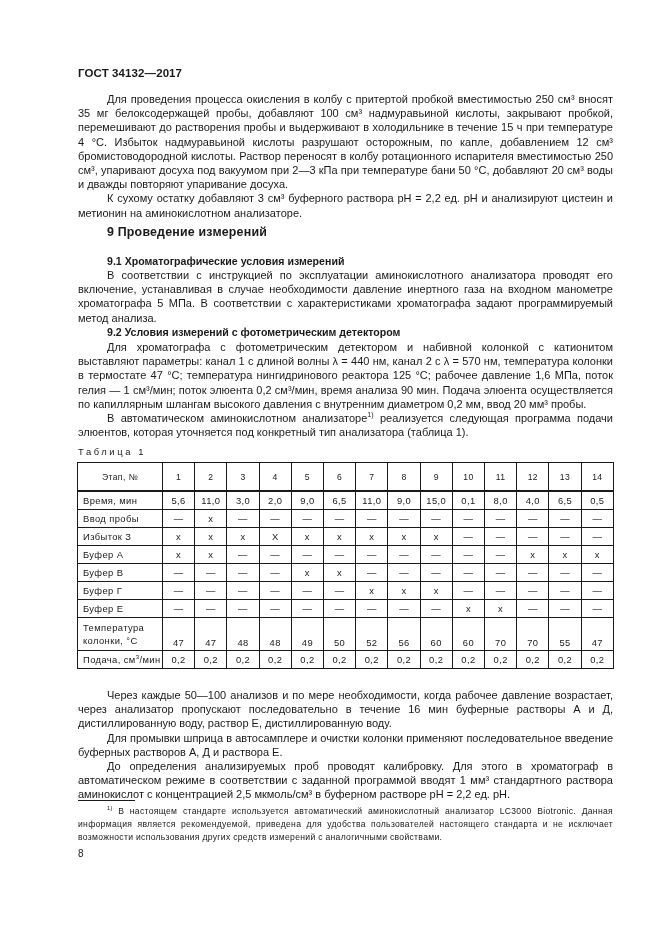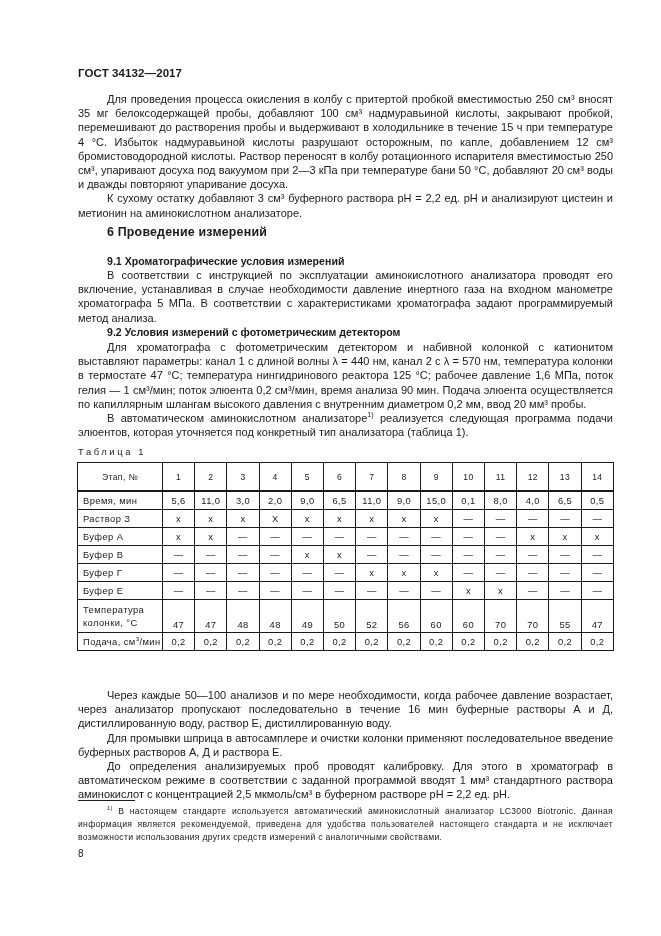--- a/index.html
+++ b/index.html
@@ -55,21 +55,21 @@
 </head>
 <body>
 
 <div class="page-header">ГОСТ 34132—2017</div>
 
 <div class="body-text" style="top:92px;">
   <p>Для проведения процесса окисления в колбу с притертой пробкой вместимостью 250 см³ вносят 35 мг белоксодержащей пробы, добавляют 100 см³ надмуравьиной кислоты, закрывают пробкой, перемешивают до растворения пробы и выдерживают в холодильнике в течение 15 ч при температуре 4 °С. Избыток надмуравьиной кислоты разрушают осторожным, по капле, добавлением 12 см³ бромистоводородной кислоты. Раствор переносят в колбу ротационного испарителя вместимостью 250 см³, упаривают досуха под вакуумом при 2—3 кПа при температуре бани 50 °С, добавляют 20 см³ воды и дважды повторяют упаривание досуха.</p>
   <p>К сухому остатку добавляют 3 см³ буферного раствора pH = 2,2 ед. pH и анализируют цистеин и метионин на аминокислотном анализаторе.</p>
 </div>
 
-<div class="section-title">6  Проведение измерений</div>
+<div class="section-title">9  Проведение измерений</div>
 
 <div class="subsection-title" style="top:255px;">9.1  Хроматографические условия измерений</div>
 <div class="body-text" style="top:268px;">
   <p>В соответствии с инструкцией по эксплуатации аминокислотного анализатора проводят его включение, устанавливая в случае необходимости давление инертного газа на входном манометре хроматографа 5 МПа. В соответствии с характеристиками хроматографа задают программируемый метод анализа.</p>
 </div>
 
 <div class="subsection-title" style="top:326px;">9.2  Условия измерений с фотометрическим детектором</div>
 <div class="body-text" style="top:340px;">
   <p>Для хроматографа с фотометрическим детектором и набивной колонкой с катионитом выставляют параметры: канал 1 с длиной волны λ = 440 нм, канал 2 с λ = 570 нм, температура колонки в термостате 47 °С; температура нингидринового реактора 125 °С; рабочее давление 1,6 МПа, поток гелия — 1 см³/мин; поток элюента 0,2 см³/мин, время анализа 90 мин. Подача элюента осуществляется по капиллярным шлангам высокого давления с внутренним диаметром 0,2 мм, ввод 20 мм³ пробы.</p>
   <p><span>В автоматическом аминокислотном анализаторе</span><sup>1)</sup><span> реализуется следующая программа подачи элюентов, которая уточняется под конкретный тип анализатора (таблица 1).</span></p>
@@ -113,21 +113,38 @@
         <td>11,0</td>
         <td>9,0</td>
         <td>15,0</td>
         <td>0,1</td>
         <td>8,0</td>
         <td>4,0</td>
         <td>6,5</td>
         <td>0,5</td>
       </tr>
       <tr>
-        <td class="rowlabel">Раствор З</td>
+        <td class="rowlabel">Ввод пробы</td>
+        <td>—</td>
+        <td>x</td>
+        <td>—</td>
+        <td>—</td>
+        <td>—</td>
+        <td>—</td>
+        <td>—</td>
+        <td>—</td>
+        <td>—</td>
+        <td>—</td>
+        <td>—</td>
+        <td>—</td>
+        <td>—</td>
+        <td>—</td>
+      </tr>
+      <tr>
+        <td class="rowlabel">Избыток З</td>
         <td>x</td>
         <td>x</td>
         <td>x</td>
         <td>X</td>
         <td>x</td>
         <td>x</td>
         <td>x</td>
         <td>x</td>
         <td>x</td>
         <td>—</td>

